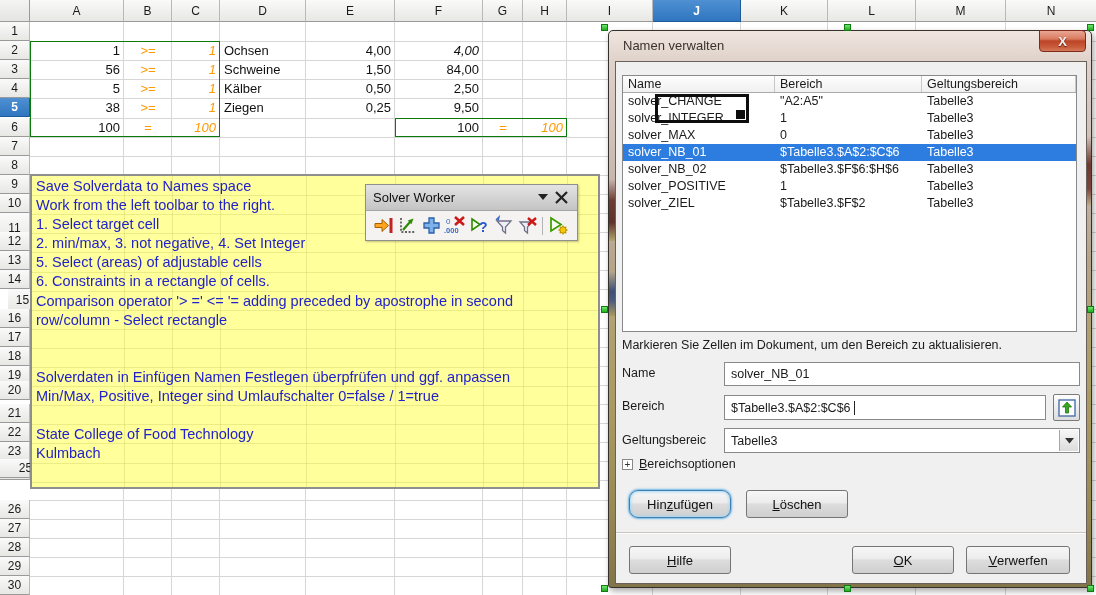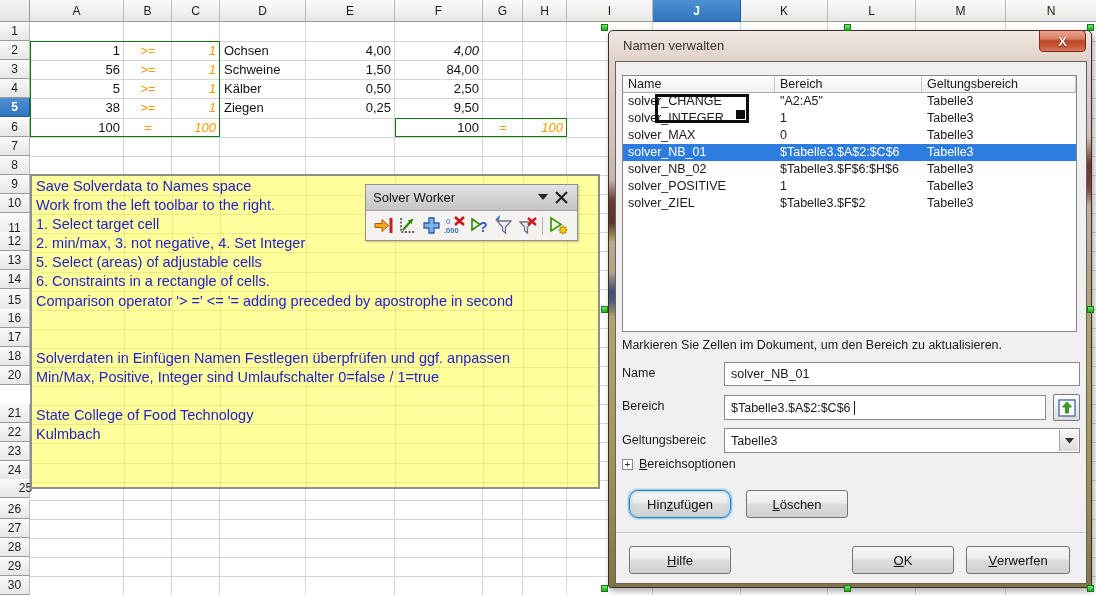--- a/index.html
+++ b/index.html
@@ -113,31 +113,31 @@
       <div class="rh sel" style="top: 98.4px; height: 19.1px;">5</div>
       <div class="rh" style="top: 117.5px; height: 19.1px;">6</div>
       <div class="rh" style="top: 136.6px; height: 19.1px;">7</div>
       <div class="rh" style="top: 155.7px; height: 19.1px;">8</div>
       <div class="rh" style="top: 174.8px; height: 19.1px;">9</div>
       <div class="rh" style="top: 193.9px; height: 19.1px;">10</div>
       <div class="rh" style="top: 213px; height: 30px;">11</div>
       <div class="rh" style="top: 232.1px; height: 19.1px;">12</div>
       <div class="rh" style="top: 251.2px; height: 19.1px;">13</div>
       <div class="rh" style="top: 270.3px; height: 19.1px;">14</div>
-      <div class="rh" style="top: 289.4px; height: 23px;">15</div>
+      <div class="rh" style="top: 289.4px; height: 23px; margin-left: 8px;">15</div>
       <div class="rh" style="top: 308.5px; height: 19.1px;">16</div>
       <div class="rh" style="top: 327.6px; height: 19.1px;">17</div>
       <div class="rh" style="top: 346.7px; height: 19.1px;">18</div>
       <div class="rh" style="top: 365.8px; height: 19.1px;">19</div>
-      <div class="rh" style="top: 366px; height: 19.1px;">20</div>
+      <div class="rh" style="top: 381px; height: 19.1px;">20</div>
       <div class="rh" style="top: 404px; height: 19.1px;">21</div>
       <div class="rh" style="top: 423.1px; height: 19.1px;">22</div>
       <div class="rh" style="top: 442.2px; height: 19.1px;">23</div>
       <div class="rh" style="top: 461.3px; height: 19.1px;">24</div>
-      <div class="rh" style="top: 479px; height: 19.1px; padding-left: 22px;">25</div>
+      <div class="rh" style="top: 459px; height: 19.1px; padding-left: 22px;">25</div>
       <div class="rh" style="top: 499.5px; height: 19.1px;">26</div>
       <div class="rh" style="top: 518.6px; height: 19.1px;">27</div>
       <div class="rh" style="top: 537.7px; height: 19.1px;">28</div>
       <div class="rh" style="top: 556.8px; height: 19.1px;">29</div>
       <div class="rh" style="top: 575.9px; height: 19.1px;">30</div>
       <div class="vl" style="left: 123px; top: 22px; width: 1px; height: 573px;"></div>
       <div class="vl" style="left: 171px; top: 22px; width: 1px; height: 573px;"></div>
       <div class="vl" style="left: 219px; top: 22px; width: 1px; height: 573px;"></div>
       <div class="vl" style="left: 305px; top: 22px; width: 1px; height: 573px;"></div>
       <div class="vl" style="left: 394px; top: 22px; width: 1px; height: 573px;"></div>
@@ -240,20 +240,21 @@
         <div class="ngl" style="left: 0px; top: 306px; width: 566px; height: 1px;"></div>
       </div>
     <div id="note-lines">
         <div class="nline">Save Solverdata to Names space</div>
         <div class="nline">Work from the left toolbar to the right.</div>
         <div class="nline">1. Select target cell</div>
         <div class="nline">2. min/max, 3. not negative, 4. Set Integer</div>
         <div class="nline">5. Select (areas) of adjustable cells</div>
         <div class="nline">6. Constraints in a rectangle of cells.</div>
         <div class="nline">Comparison operator '&gt; =' &lt;= '= adding preceded by apostrophe in second</div>
+        <div class="nline">row/column - Select rectangle</div>
         <div class="nline"></div>
         <div class="nline"></div>
         <div class="nline">Solverdaten in Einfügen Namen Festlegen überpfrüfen und ggf. anpassen</div>
         <div class="nline">Min/Max, Positive, Integer sind Umlaufschalter 0=false / 1=true</div>
         <div class="nline"></div>
         <div class="nline">State College of Food Technology</div>
         <div class="nline">Kulmbach</div>
       </div>
   </div>
 

